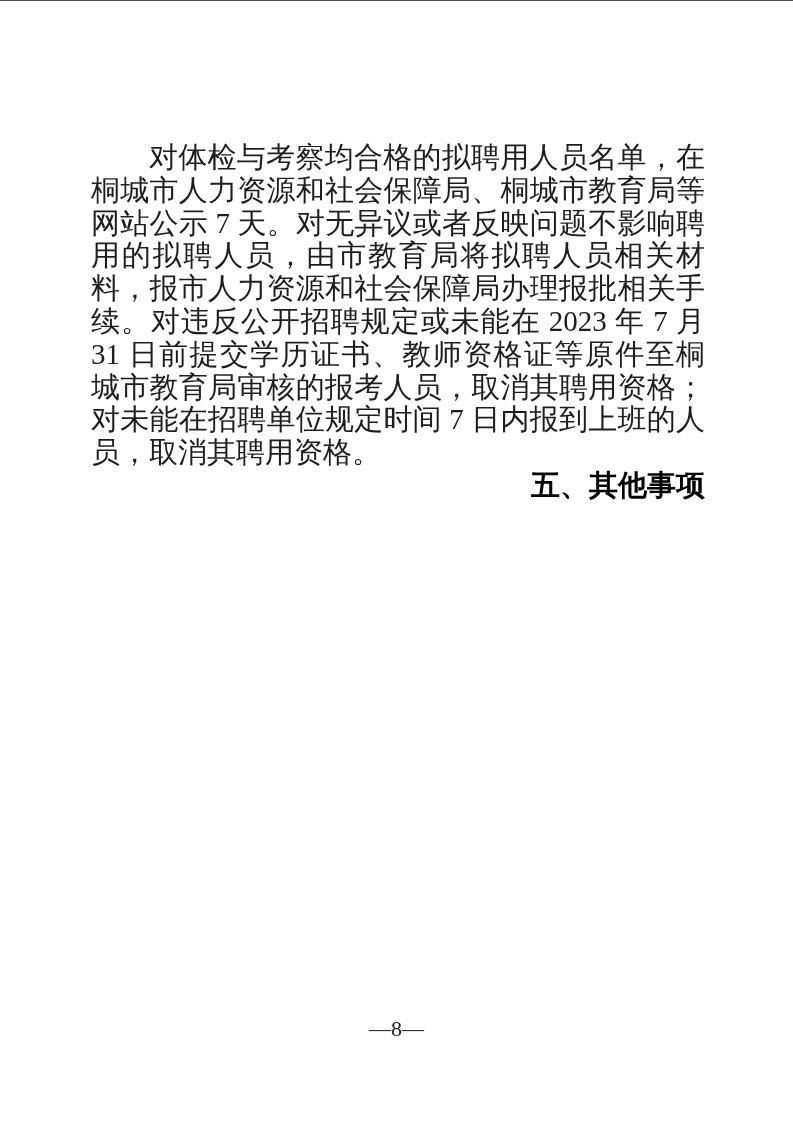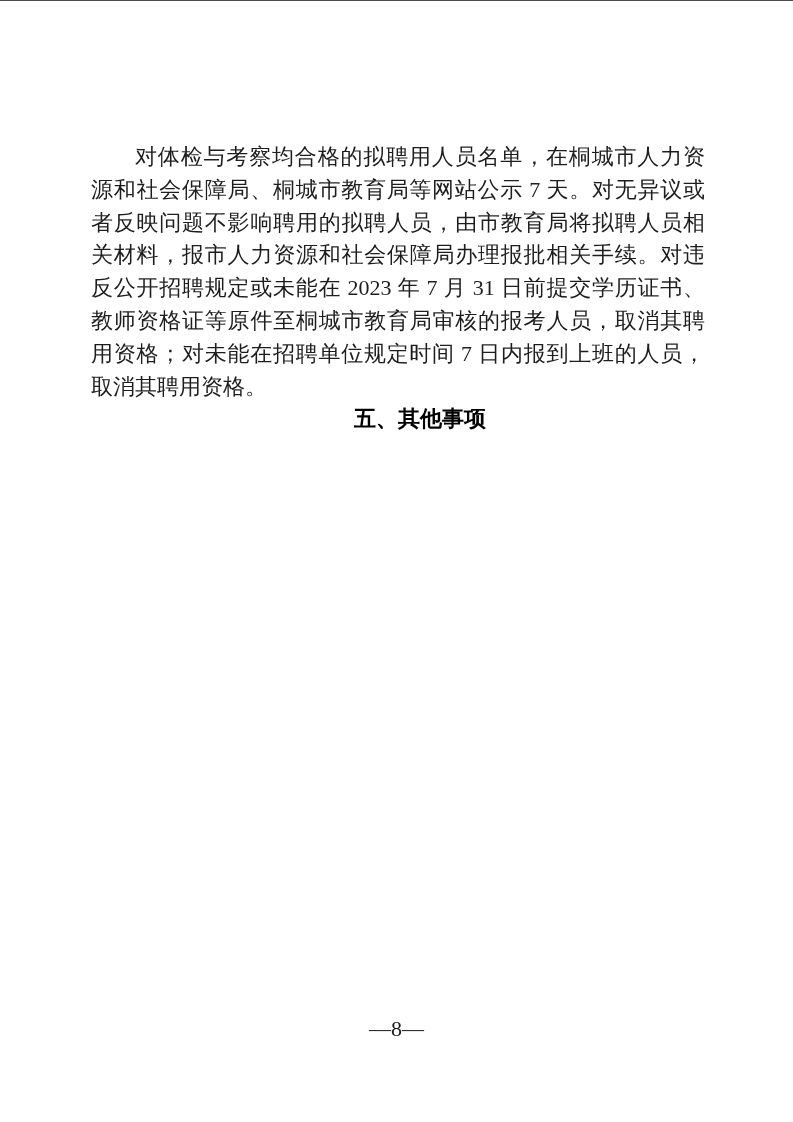--- a/index.html
+++ b/index.html
@@ -26,32 +26,32 @@
   }
   .body-text {
     position: absolute;
     left: 91px;
     top: 141px;
     width: 614px;
   }
   .para {
     margin: 0;
     padding: 0;
-    font-size: 22px;
+    font-size: 29px;
     line-height: 32.8px;
     text-align: justify;
     text-indent: 2em;
     letter-spacing: 0px;
     word-break: break-all;
   }
   .heading {
     font-family: "Liberation Sans", sans-serif;
     font-weight: bold;
     color: #000000;
-    text-align: center;
+    text-align: right;
   }
   .footer {
     position: absolute;
     top: 1016px;
     left: 0;
     width: 793px;
     text-align: center;
     font-size: 22px;
     line-height: 26px;
     color: #1d1d1d;

